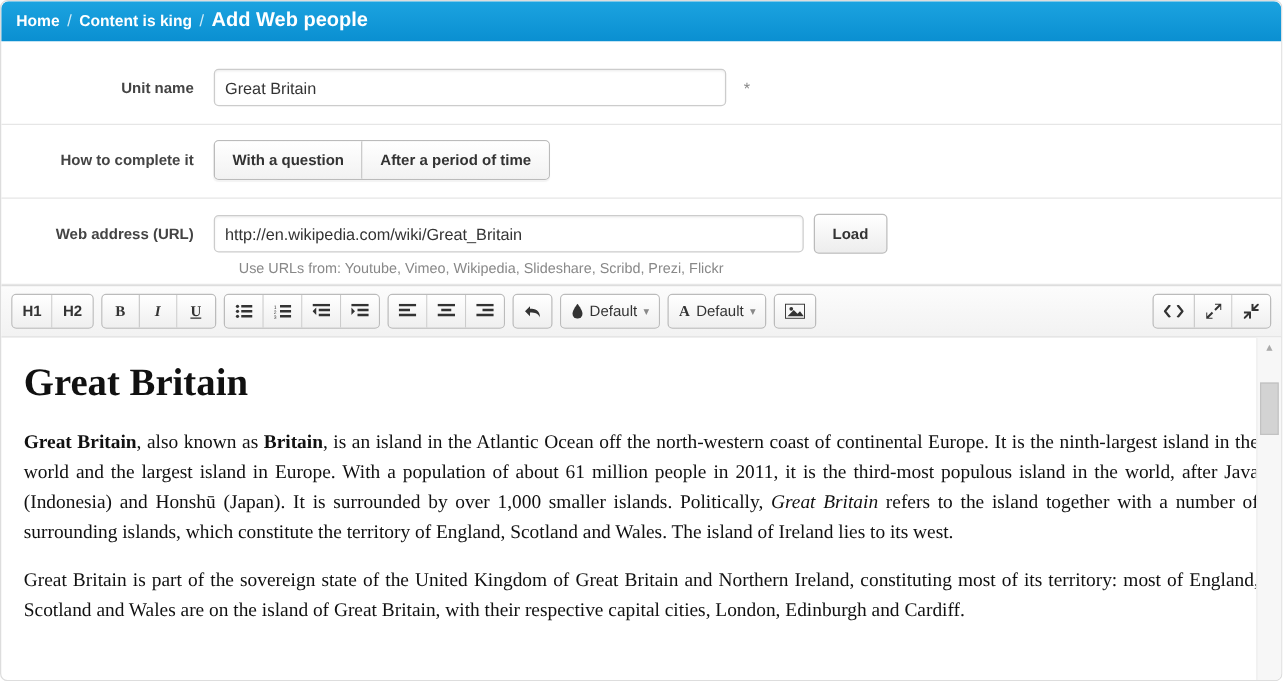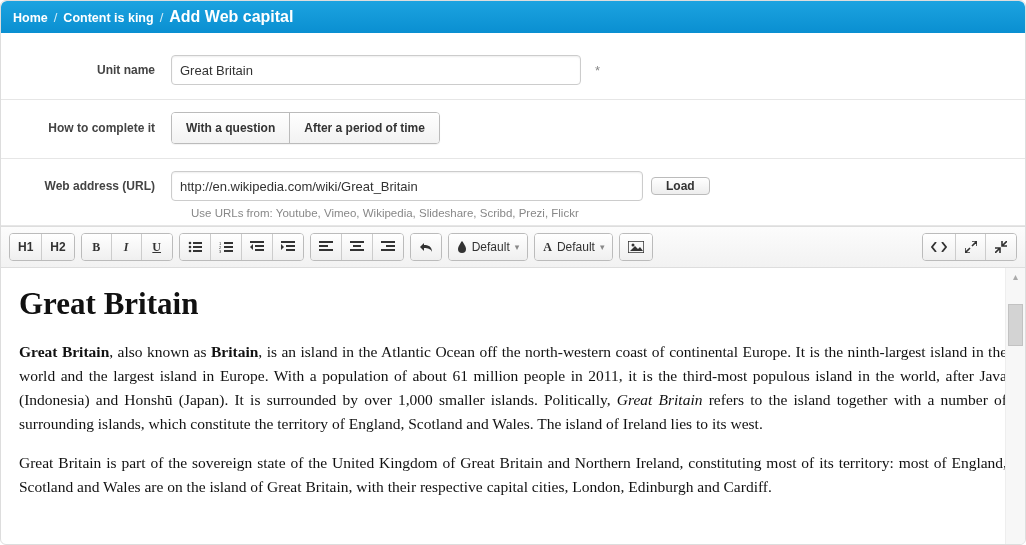--- a/index.html
+++ b/index.html
@@ -20,21 +20,21 @@
   .label { width:150px; text-align:right; padding-right:16px; font-weight:600; color:#444; font-size:12px;}
   .control { flex:0 0 auto; display:flex; align-items:center; gap:8px; }
   input[type=text] {
     height:30px; border:1px solid #ccc; border-radius:4px; padding:0 8px;
     font-size:13px; color:#333; box-shadow: inset 0 1px 2px rgba(0,0,0,.07);
   }
   .wide { width:410px; }
   .wider { width:472px; }
   .req { color:#888; margin-left:6px; }
   .btn {
-    display:inline-flex; align-items:center; height:18px; padding:0 14px;
+    display:inline-flex; align-items:center; height:32px; padding:0 14px;
     border:1px solid #bbb; border-radius:4px; font-weight:600; font-size:12px; color:#333;
     background:linear-gradient(#ffffff,#ededed); cursor:pointer;
   }
   .seggrp { display:inline-flex; border:1px solid #bbb; border-radius:4px; overflow:hidden; box-shadow:0 1px 1px rgba(0,0,0,.05);}
   .seggrp .seg {
     height:30px; padding:0 14px; font-weight:600; font-size:12px; color:#333;
     border:0; border-right:1px solid #bbb; cursor:pointer;
     background:linear-gradient(#ffffff,#f2f2f2);
   }
   .seggrp .seg:last-child { border-right:0; }
@@ -79,21 +79,21 @@
 </head>
 <body>
 
 <div class="window">
 
   <div class="breadcrumb-bar">
     <span class="crumb">Home</span>
     <span class="sep">/</span>
     <span class="crumb">Content is king</span>
     <span class="sep">/</span>
-    <span class="current">Add Web capital</span>
+    <span class="current">Add Web people</span>
   </div>
 
   <div class="form">
 
     <div class="row">
       <div class="label">Unit name</div>
       <div class="control">
         <input type="text" class="wide" value="Great Britain" style="">
         <span class="req">*</span>
       </div>

